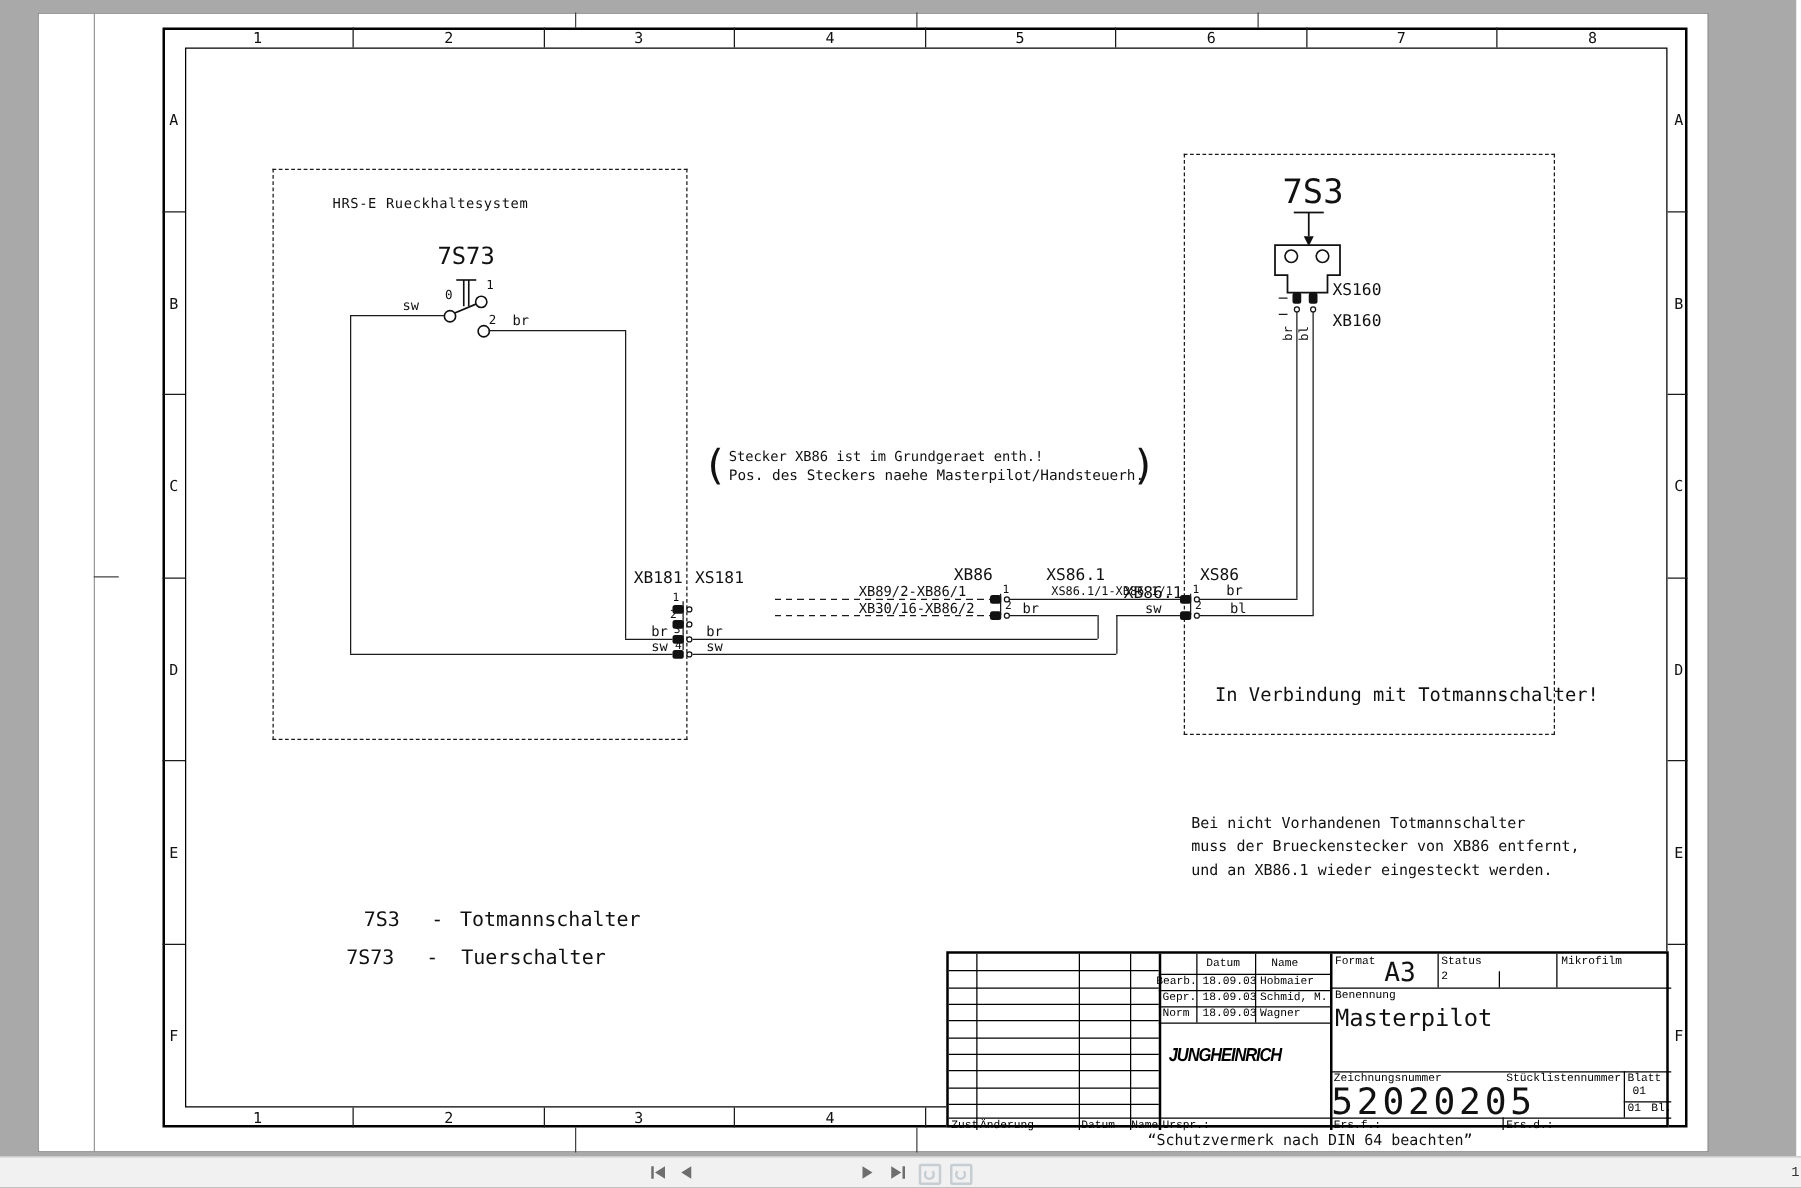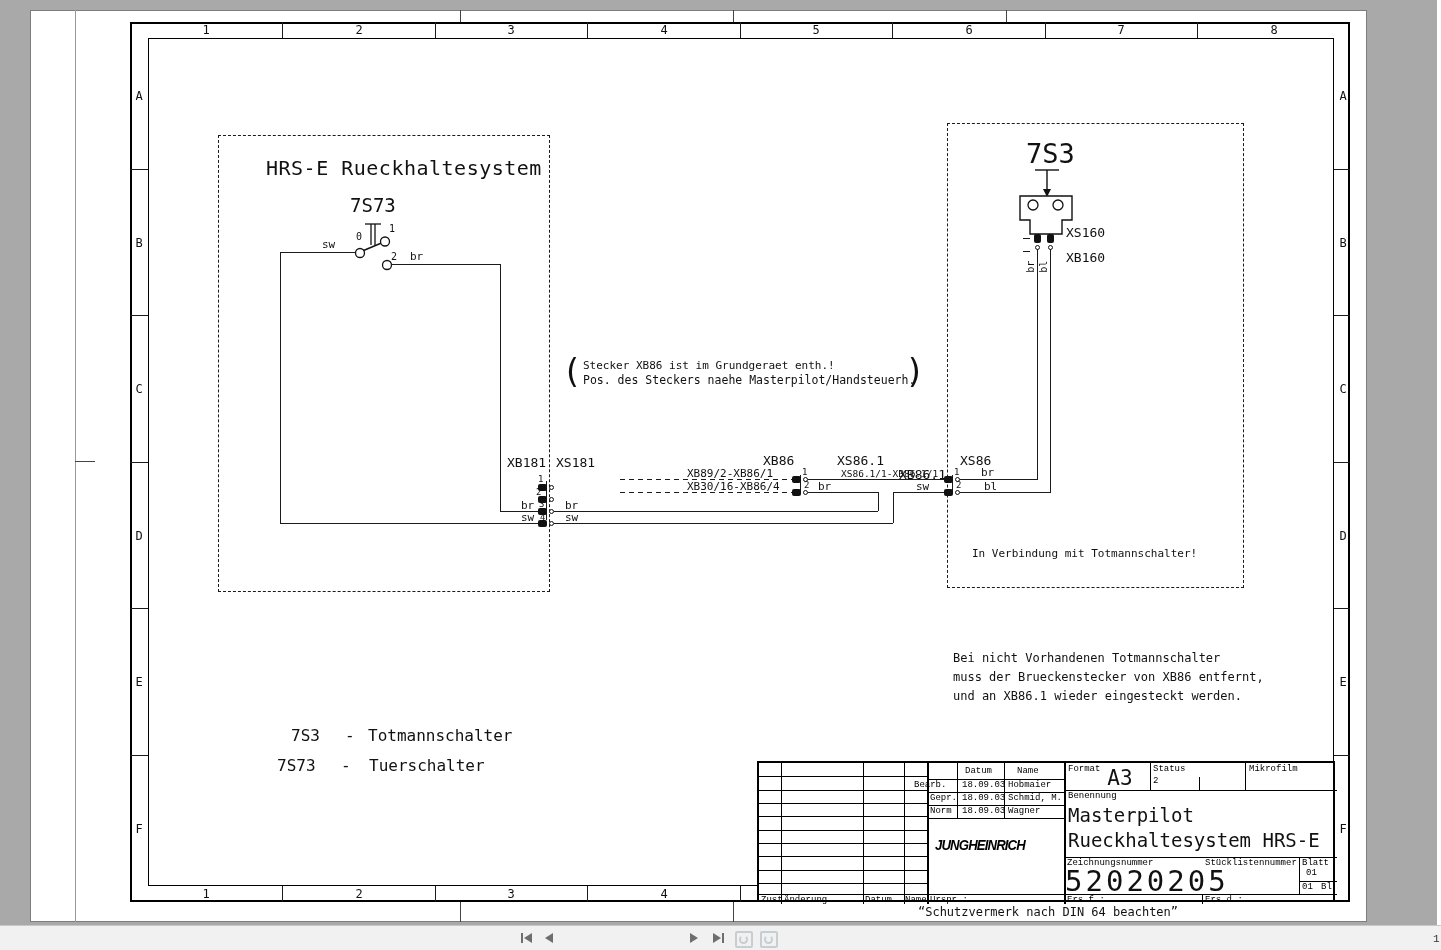--- a/index.html
+++ b/index.html
@@ -99,21 +99,21 @@
   <div class="gridlet" style="left:131px;top:822px;">F</div>
   <div class="gridlet" style="left:1335px;top:89px;">A</div>
   <div class="gridlet" style="left:1335px;top:236px;">B</div>
   <div class="gridlet" style="left:1335px;top:382px;">C</div>
   <div class="gridlet" style="left:1335px;top:529px;">D</div>
   <div class="gridlet" style="left:1335px;top:675px;">E</div>
   <div class="gridlet" style="left:1335px;top:822px;">F</div>
 
   <div class="dbox" style="left:218px;top:135px;width:332px;height:457px;"></div>
   <div class="dbox" style="left:947px;top:123px;width:297px;height:465px;"></div>
-  <div class="t" style="left:266px;top:157px;font-size:20px;letter-spacing:0.5px;">HRS-E Rueckhaltesystem</div>
+  <div class="t" style="left:266px;top:157px;font-size:11px;letter-spacing:0.5px;">HRS-E Rueckhaltesystem</div>
 
   <div class="t" style="left:350px;top:195px;font-size:19px;">7S73</div>
   <svg class="abs" style="left:340px;top:215px;" width="70" height="62">
     <line x1="25" y1="9" x2="41" y2="9" stroke="#111" stroke-width="1.3"></line>
     <line x1="31" y1="9" x2="31" y2="30" stroke="#111" stroke-width="1.3"></line>
     <line x1="35" y1="9" x2="35" y2="30" stroke="#111" stroke-width="1.3"></line>
     <line x1="20" y1="37" x2="45" y2="26.5" stroke="#111" stroke-width="1.4"></line>
     <circle cx="20" cy="38" r="4.5" fill="#fff" stroke="#111" stroke-width="1.3"></circle>
     <circle cx="45" cy="26.5" r="4.5" fill="#fff" stroke="#111" stroke-width="1.3"></circle>
     <circle cx="47" cy="50" r="4.5" fill="#fff" stroke="#111" stroke-width="1.3"></circle>
@@ -151,21 +151,21 @@
   <div class="vl" style="left:878px;top:492px;height:19px;"></div>
   <div class="hl" style="left:808px;top:492px;width:70px;"></div>
   <div class="hl" style="left:554px;top:523px;width:339px;"></div>
   <div class="vl" style="left:893px;top:492px;height:31px;"></div>
   <div class="hl" style="left:893px;top:492px;width:51px;"></div>
   <div class="hl" style="left: 808px;top:479px;width:136px;"></div>
 
   <div class="dashh" style="left:620px;top:479px;width:172px;"></div>
   <div class="dashh" style="left:620px;top:492px;width:172px;"></div>
   <div class="t" style="left:687px;top:468px;font-size:11px;">XB89/2-XB86/1</div>
-  <div class="t" style="left:687px;top:481px;font-size:11px;">XB30/16-XB86/4</div>
+  <div class="t" style="left:687px;top:481px;font-size:11px;">XB30/16-XB86/2</div>
   <div class="t" style="left:763px;top:454px;font-size:13px;">XB86</div>
   <div class="t" style="left:806px;top:454px;font-size:13px;margin-left:31px;">XS86.1</div>
   <div class="vl" style="left:800px;top:475px;height:17px;"></div>
   <div class="t" style="left:802px;top:467px;font-size:9px;">1</div>
   <div class="t" style="left:804px;top:480px;font-size:9px;">2</div>
   <div class="pph" style="left:792px;top:476px;"></div>
   <div class="pph" style="left:792px;top:489px;"></div>
   <div class="t" style="left:818px;top:481px;font-size:11px;">br</div>
   <div class="t" style="left:841px;top:469px;font-size:9.5px;">XS86.1/1-XB86.1/1</div>
 
@@ -199,21 +199,21 @@
   <div class="hl" style="left:1023px;top:251px;width:7px;"></div>
   <div class="t" style="left:1066px;top:226px;font-size:13px;">XS160</div>
   <div class="t" style="left:1066px;top:251px;font-size:13px;">XB160</div>
   <div class="t rot" style="left:1023px;top:261px;font-size:10px;width:16px;text-align:center;">br</div>
   <div class="t rot" style="left:1036px;top:261px;font-size:10px;width:16px;text-align:center;">bl</div>
 
   <div class="paren" style="left:566px;top:352px;">(</div>
   <div class="t" style="left:583px;top:360px;font-size:11px;">Stecker XB86 ist im Grundgeraet enth.!</div>
   <div class="t" style="left:583px;top:374px;font-size:11.5px;">Pos. des Steckers naehe Masterpilot/Handsteuerh.</div>
   <div class="paren" style="left:908px;top:352px;">)</div>
-  <div class="t" style="left:972px;top:548px;font-size:11px;">In Verbindung mit Totmannschalter!</div>
+  <div class="t" style="left:972px;top:548px;font-size:15px;">In Verbindung mit Totmannschalter!</div>
   <div class="t" style="left:953px;top:652px;font-size:12px;">Bei nicht Vorhandenen Totmannschalter</div>
   <div class="t" style="left:953px;top:671px;font-size:12px;">muss der Brueckenstecker von XB86 entfernt,</div>
   <div class="t" style="left:953px;top:690px;font-size:12px;">und an XB86.1 wieder eingesteckt werden.</div>
 
   <div class="t" style="left:291px;top:727px;font-size:16px;">7S3</div>
   <div class="t" style="left:345px;top:727px;font-size:16px;">-</div>
   <div class="t" style="left:368px;top:727px;font-size:16px;text-align:right;">Totmannschalter</div>
   <div class="t" style="left:277px;top:757px;font-size:16px;">7S73</div>
   <div class="t" style="left:341px;top:757px;font-size:16px;">-</div>
   <div class="t" style="left:369px;top:757px;font-size:16px;">Tuerschalter</div>
@@ -253,41 +253,40 @@
     <div class="hl" style="left:540px;top:118px;width:38px;"></div>
     <div class="hl" style="left:0;top:131px;width:578px;"></div>
 
     <div class="lbl" style="left:2px;top:133px;">Zust</div>
     <div class="lbl" style="left:25px;top:133px;">Änderung</div>
     <div class="lbl" style="left:106px;top:133px;">Datum</div>
     <div class="lbl" style="left:146px;top:133px;">Name</div>
 
     <div class="lbl" style="left:206px;top:4px;">Datum</div>
     <div class="lbl" style="left:258px;top:4px;">Name</div>
-    <div class="lbl" style="left:155px;top:18px;">Bearb.</div>
+    <div class="lbl" style="left:166px;top:18px;">Bearb.</div>
     <div class="lbl" style="left:203px;top:18px;">18.09.03</div>
     <div class="lbl" style="left:249px;top:18px;">Hobmaier</div>
     <div class="lbl" style="left:171px;top:31px;">Gepr.</div>
     <div class="lbl" style="left:203px;top:31px;">18.09.03</div>
     <div class="lbl" style="left:249px;top:31px;">Schmid, M.</div>
     <div class="lbl" style="left:171px;top:44px;">Norm</div>
     <div class="lbl" style="left:203px;top:44px;">18.09.03</div>
     <div class="lbl" style="left:249px;top:44px;">Wagner</div>
 
     <div class="logo" style="left:176px;top:73px;">JUNGHEINRICH</div>
 
     <div class="lbl" style="left:309px;top:2px;">Format</div>
     <div class="t" style="left:333px;top:3px;width:56px;text-align:center;font-size:21px;">A3</div>
     <div class="lbl" style="left:394px;top:2px;">Status</div>
     <div class="lbl" style="left:394px;top:14px;">2</div>
     <div class="lbl" style="left:490px;top:2px;">Mikrofilm</div>
 
     <div class="lbl" style="left:309px;top:29px;">Benennung</div>
     <div class="t" style="left:309px;top:42px;font-size:19px;">Masterpilot</div>
-    <div class="t" style="left:309px;top:67px;font-size:19px;">Rueckhaltesystem HRS-E</div>
 
     <div class="lbl" style="left:308px;top:96px;">Zeichnungsnummer</div>
     <div class="t" style="left:306px;top:102px;font-size:29px;letter-spacing:3px;">52020205</div>
     <div class="lbl" style="left:446px;top:96px;">Stücklistennummer</div>
     <div class="lbl" style="left:543px;top:96px;">Blatt</div>
     <div class="lbl" style="left:547px;top:106px;">01</div>
     <div class="lbl" style="left:543px;top:120px;">01</div>
     <div class="lbl" style="left:562px;top:120px;">Bl.</div>
 
     <div class="lbl" style="left:171px;top:133px;">Urspr.:</div>

